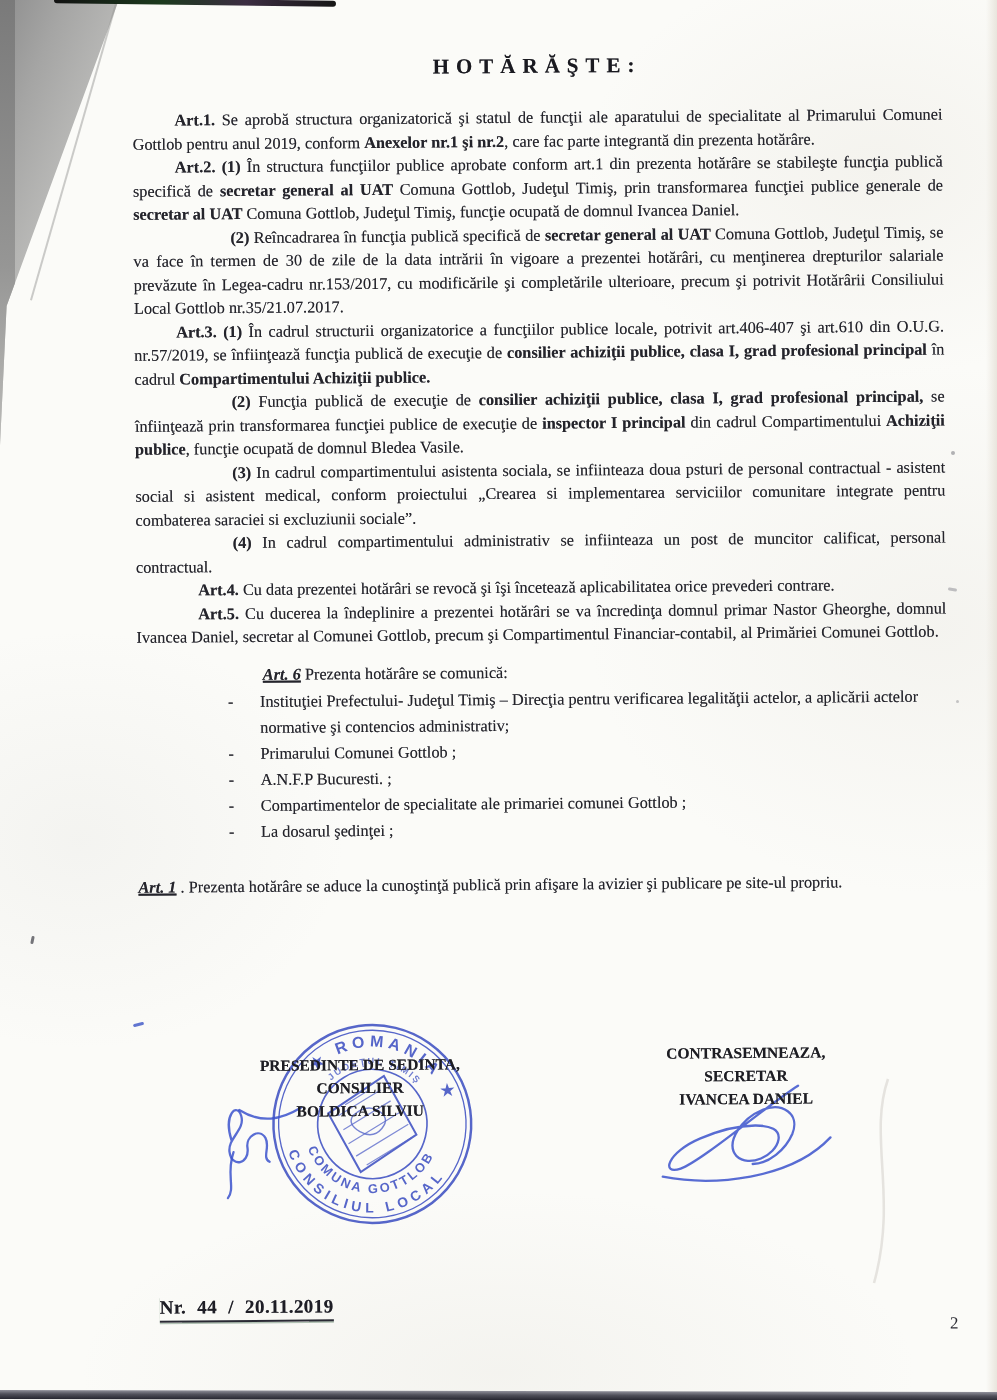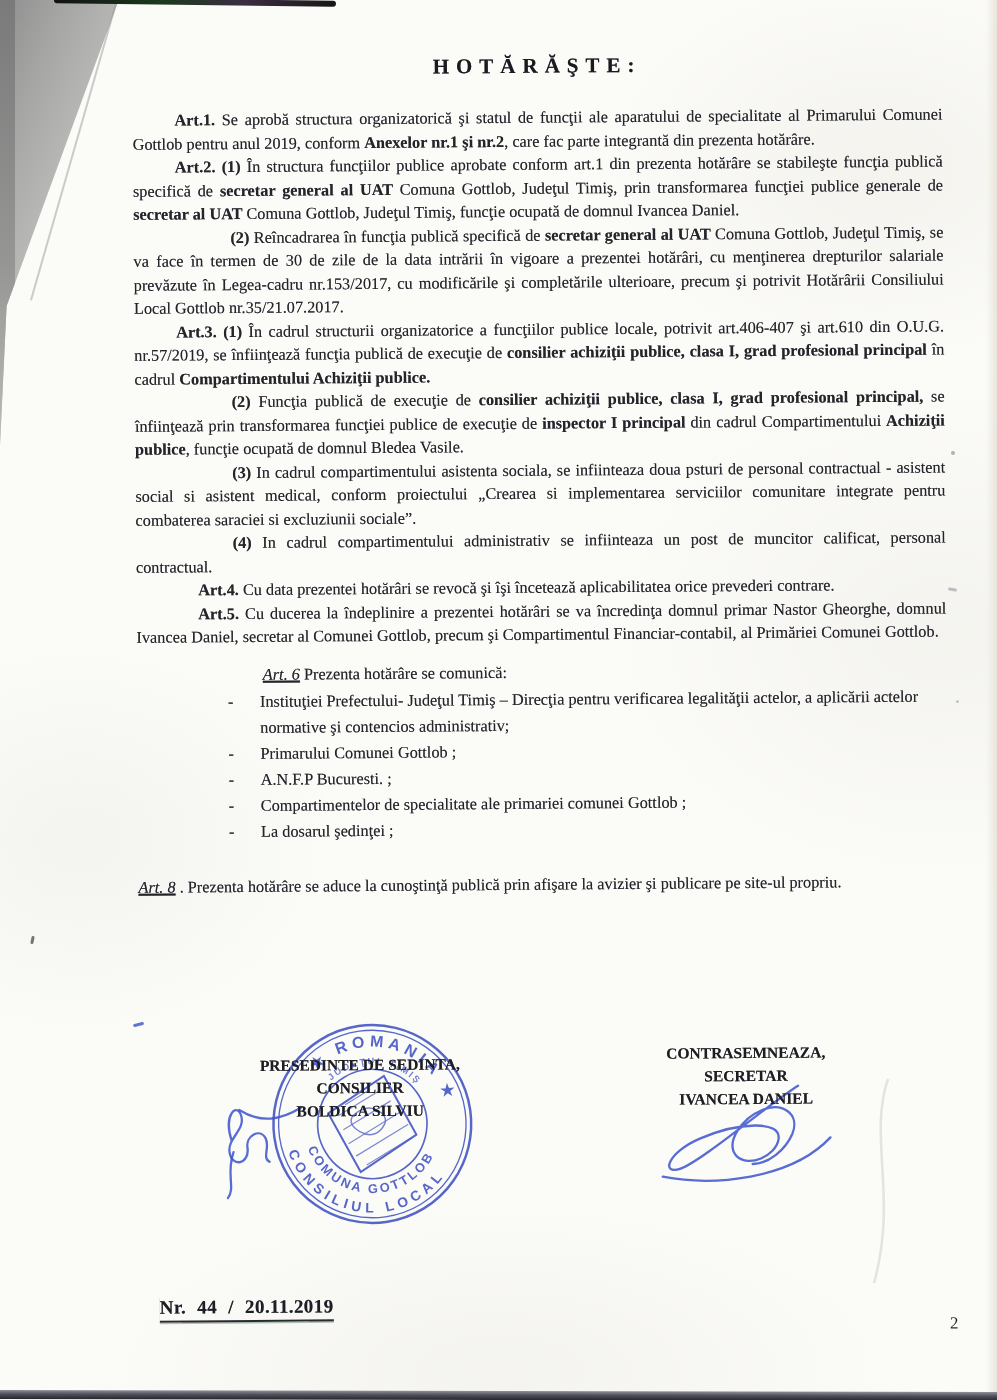--- a/index.html
+++ b/index.html
@@ -67,21 +67,21 @@
     position:absolute; top:106px; left:137px; width:810px;
     font-size:16.3px; line-height:23.5px; color:#24242b;
     text-align:justify; text-shadow:0 0 .55px rgba(34,34,46,.55);
   }
   .para { margin:0; text-indent:42px; }
   .para.sub  { text-indent:97px; }
   .para.art2 { text-indent:62px; }
   .b { font-weight:700; }
 
   .art6-line { margin-top:14px; text-indent:126px; }
-  .art-label { font-weight:400; font-style:italic; text-decoration:underline; text-decoration-thickness:1.5px; }
+  .art-label { font-weight:700; font-style:italic; text-decoration:underline; text-decoration-thickness:1.5px; }
 
   .comm-list { list-style:none; margin:3px 0 0 0; padding:0; line-height:26px; text-align:left; }
   .comm-item { position:relative; padding-left:123px; text-indent:0; }
   .comm-item .dash { position:absolute; left:91px; top:0; }
 
   .art7-para { margin-top:30px; text-indent:0; text-align:left; }
 
   .sig-block {
     position:absolute; width:240px; text-align:center;
     font-weight:700; font-size:15.5px; line-height:23px; color:#1d1d23;
@@ -148,21 +148,21 @@
     <p class="para art6-line"><span class="art-label">Art. 6</span><span> Prezenta hotărâre se comunică:</span></p>
 
     <ul class="comm-list">
         <li class="comm-item"><span class="dash">-</span><span>Instituţiei Prefectului- Judeţul Timiş – Direcţia pentru verificarea legalităţii actelor, a aplicării actelor normative şi contencios administrativ;</span></li>
         <li class="comm-item"><span class="dash">-</span><span>Primarului Comunei Gottlob ;</span></li>
         <li class="comm-item"><span class="dash">-</span><span>A.N.F.P Bucuresti. ;</span></li>
         <li class="comm-item"><span class="dash">-</span><span>Compartimentelor de specialitate ale primariei comunei Gottlob ;</span></li>
         <li class="comm-item"><span class="dash">-</span><span>La dosarul şedinţei ;</span></li>
       </ul>
 
-    <p class="para art7-para"><span class="art-label">Art. 8</span><span> . Prezenta hotărâre se aduce la cunoştinţă publică prin afişare la avizier şi publicare pe site-ul propriu.</span></p>
+    <p class="para art7-para"><span class="art-label">Art. 1</span><span> . Prezenta hotărâre se aduce la cunoştinţă publică prin afişare la avizier şi publicare pe site-ul propriu.</span></p>
   </div>
 
   <svg class="stamp" viewBox="0 0 200 200">
     <defs>
       <path id="arcTop" d="M 25,100 A 75,75 0 0 1 175,100"></path>
       <path id="arcTopInner" d="M 42,100 A 58,58 0 0 1 158,100"></path>
       <path id="arcBotMid" d="M 33,100 A 67,67 0 0 0 167,100"></path>
       <path id="arcBotOut" d="M 14,100 A 86,86 0 0 0 186,100"></path>
     </defs>
     <g transform="rotate(14 100 100)">

